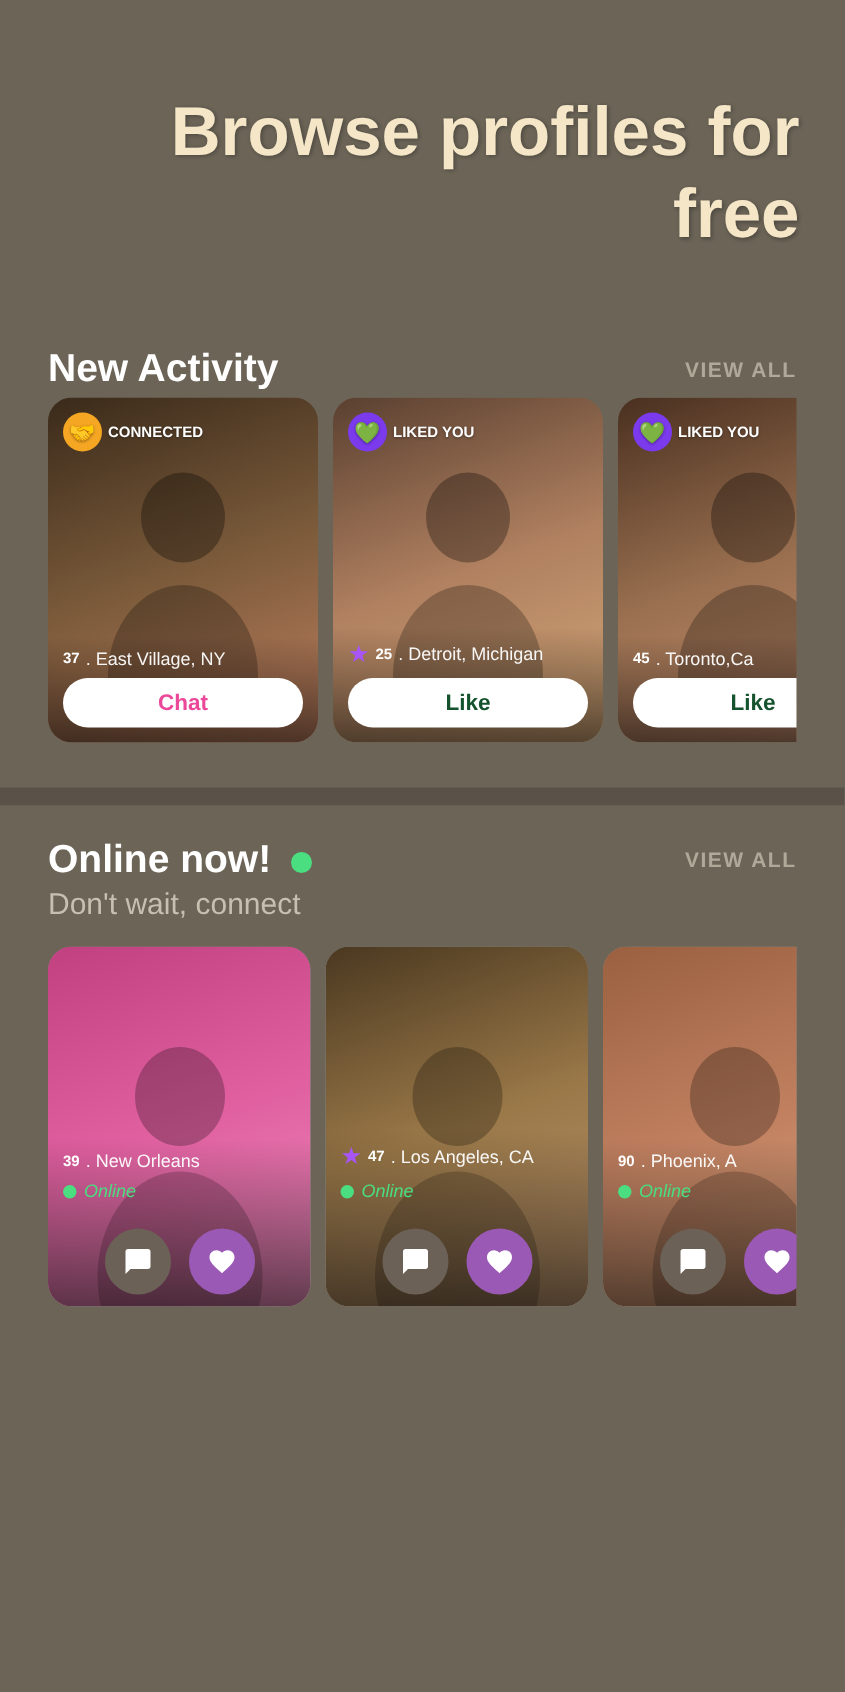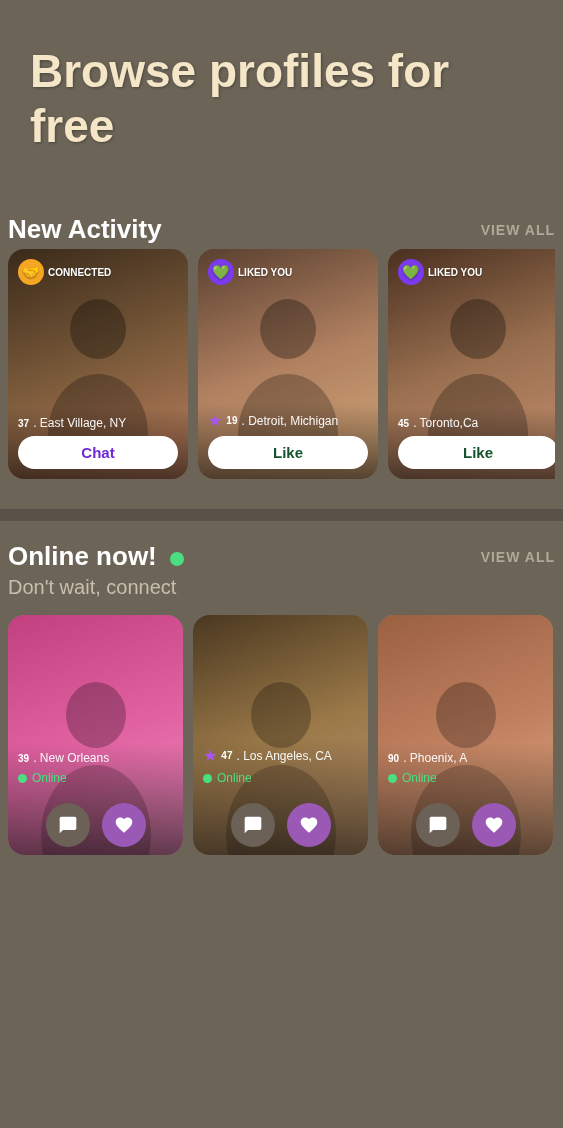--- a/index.html
+++ b/index.html
@@ -7,36 +7,36 @@
     body {
       width: 563px;
       min-height: 1128px;
       background-color: #6b6457;
       font-family: -apple-system, BlinkMacSystemFont, 'Segoe UI', sans-serif;
       overflow-x: hidden;
     }
 
     
     .hero {
-      text-align: left;
-      padding: 44px 30px 40px;
+      text-align: right;
+      padding: 60px 30px 40px;
     }
 
     .hero-title {
       font-size: 46px;
       font-weight: 700;
       color: #f5e6c8;
       line-height: 1.2;
       text-shadow: 1px 1px 3px rgba(0,0,0,0.3);
     }
 
     
     .section {
       background-color: #6b6457;
-      padding: 20px 8px 30px;
+      padding: 20px 32px 30px;
     }
 
     .section-header {
       display: flex;
       justify-content: space-between;
       align-items: flex-start;
       margin-bottom: 4px;
     }
 
     .section-title {
@@ -128,21 +128,21 @@
       border: none;
       font-size: 15px;
       font-weight: 600;
       cursor: pointer;
       margin-bottom: 10px;
       text-align: center;
     }
 
     .btn-chat {
       background: #fff;
-      color: #6d28d9;
+      color: #ec4899;
     }
 
     .btn-like {
       background: #fff;
       color: #14532d;
       text-align: center;
     }
 
     
     .badge {
@@ -202,20 +202,21 @@
       flex: 0 0 175px;
       height: 240px;
       background: #888;
     }
 
     .online-status {
       display: flex;
       align-items: center;
       gap: 5px;
       margin-bottom: 8px;
+      font-style: italic;
     }
 
     .online-dot {
       width: 9px;
       height: 9px;
       background: #4ade80;
       border-radius: 50%;
     }
 
     .online-text {
@@ -295,21 +296,21 @@
           <ellipse cx="60" cy="160" rx="50" ry="60" fill="rgba(0,0,0,0.25)"></ellipse>
         </svg>
       </div>
       <div class="badge">
         <div class="badge-icon badge-liked">💚</div>
         <span>LIKED YOU</span>
       </div>
       <div class="card-overlay">
         <div class="card-info">
           <span class="star-icon">★</span>
-          <span class="card-age">19</span>
+          <span class="card-age">25</span>
           <span class="card-location">. Detroit, Michigan</span>
         </div>
         <button class="card-btn btn-like">Like</button>
       </div>
     </div>
 
     <div class="card">
       <div class="card-photo p3">
         <svg width="120" height="180" viewBox="0 0 120 180">
           <ellipse cx="60" cy="55" rx="28" ry="30" fill="rgba(0,0,0,0.3)"></ellipse>

